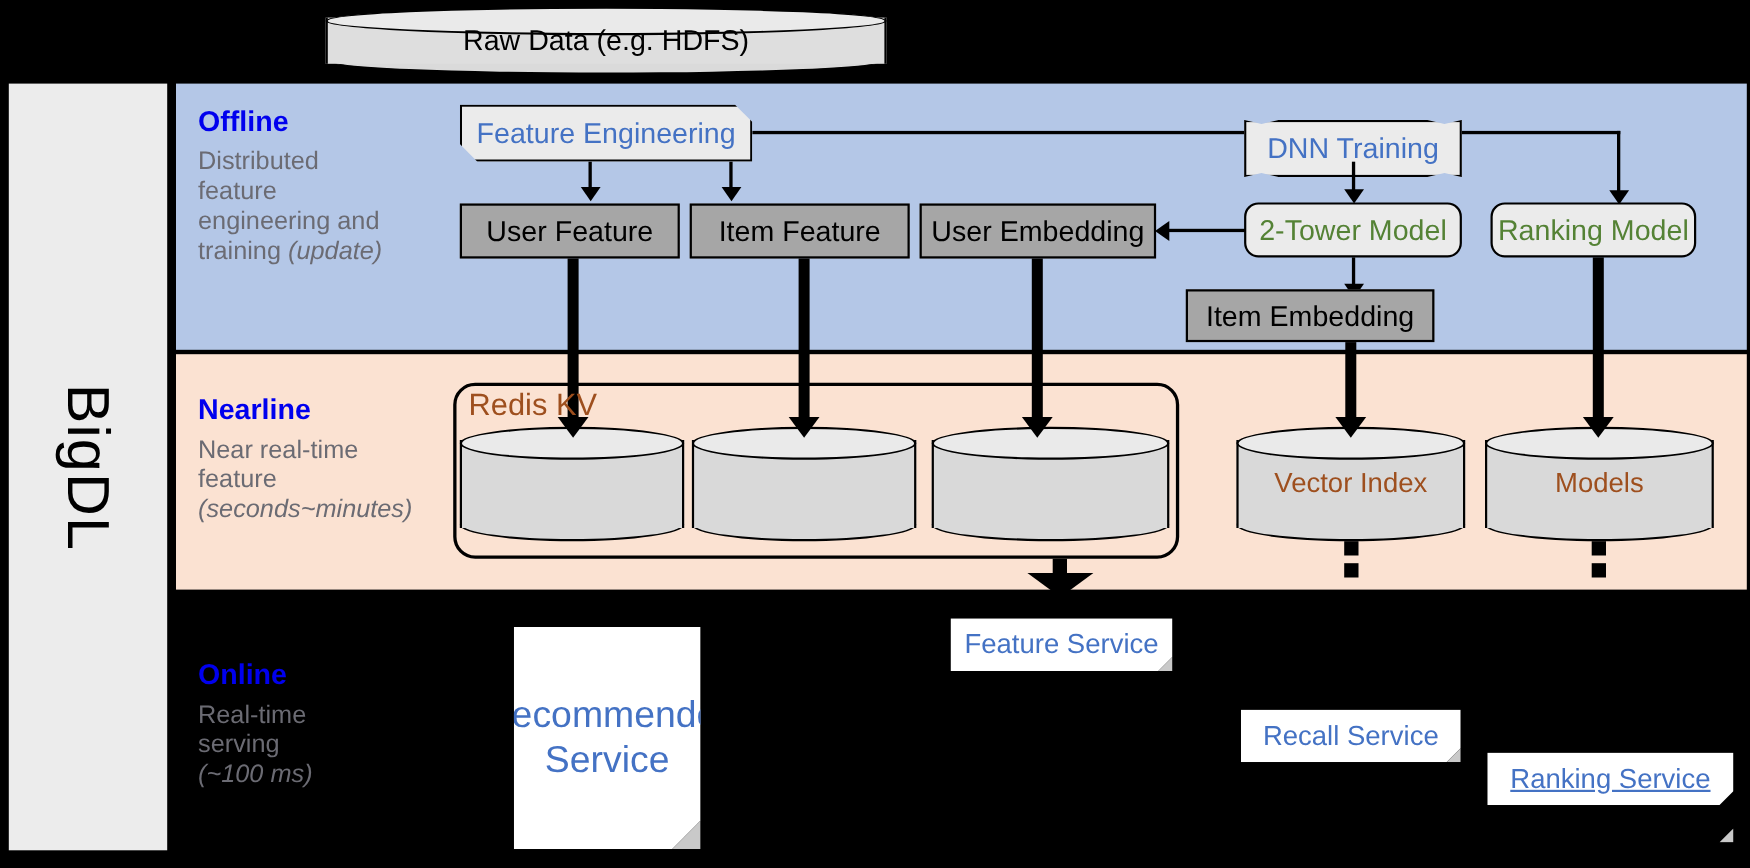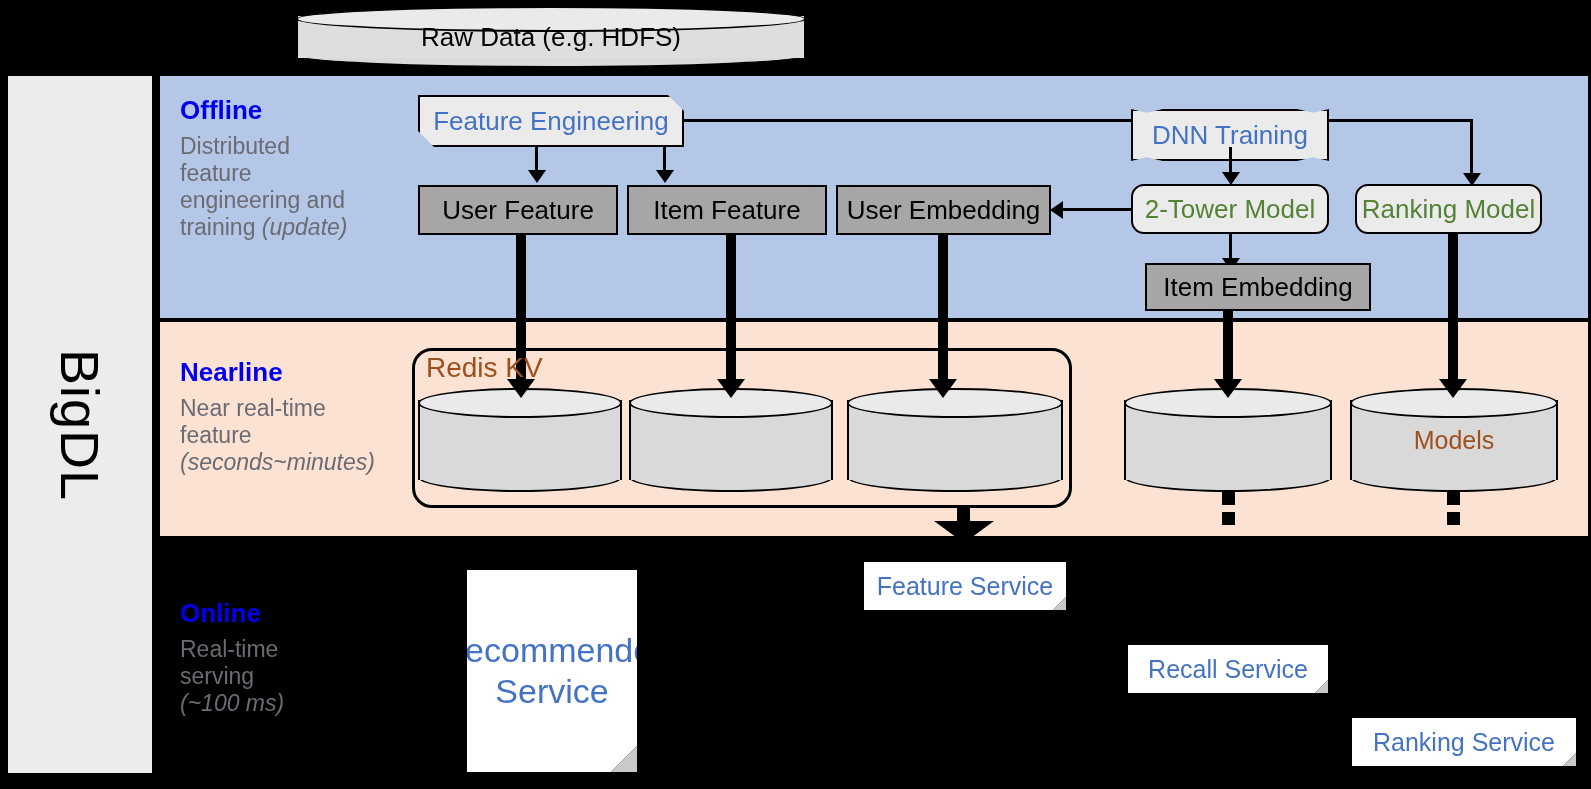--- a/index.html
+++ b/index.html
@@ -162,21 +162,21 @@
   <div class="abs hline" style="left:1062px;top:208px;width:70px;height:3px;"></div>
   <div class="abs arrowleft" style="left:1050px;top:201px;"></div>
 
   <div class="abs procbox rnd green-t" style="left:1355px;top:184px;width:187px;height:50px;">
     <span>Ranking Model</span>
   </div>
 
   <div class="abs vline" style="left:1229px;top:234px;width:3px;height:27px;"></div>
   <div class="abs arrowdown" style="left:1222px;top:258px;"></div>
 
-  <div class="abs graybox" style="left:1145px;top:263px;width:226px;height:48px;">
+  <div class="abs graybox" style="left:1078px;top:263px;width:226px;height:48px;">
     <span>Item Embedding</span>
   </div>
 
   <div class="abs" id="band-nearline"></div>
   <div class="abs band-txt" style="left:180px;top:357px;width:235px;">
     <div class="band-title">Nearline</div>
     <div class="band-sub">
       <span>Near real-time</span><br>
       <span>feature</span><br>
       <i>(seconds~minutes)</i>
@@ -199,20 +199,21 @@
   <div class="cyl" style="left:847px;top:388px;width:216px;height:104px;">
     <div class="bot"></div>
     <div class="body"></div>
     <div class="top"></div>
   </div>
 
   <div class="cyl" style="left:1124px;top:388px;width:208px;height:104px;">
     <div class="bot"></div>
     <div class="body"></div>
     <div class="top"></div>
+    <div class="lbl">Vector Index</div>
   </div>
 
   <div class="cyl" style="left:1350px;top:388px;width:208px;height:104px;">
     <div class="bot"></div>
     <div class="body"></div>
     <div class="top"></div>
     <div class="lbl">Models</div>
   </div>
 
   <div class="abs vline" style="left:516px;top:235px;width:10px;height:151px;"></div>
@@ -257,18 +258,18 @@
   <div class="abs svc svc-fold" style="left:864px;top:562px;width:202px;height:48px;">
     <span>Feature Service</span>
   </div>
   <div class="abs fold-tri" style="left:1053px;top:597px;"></div>
 
   <div class="abs svc svc-fold" style="left:1128px;top:645px;width:200px;height:48px;">
     <span>Recall Service</span>
   </div>
   <div class="abs fold-tri" style="left:1315px;top:680px;"></div>
 
-  <div class="abs svc svc-fold" style="left:1352px;top:718px;width:224px;height:48px;">
+  <div class="abs svc svc-fold" style="left:1352px;top:684px;width:224px;height:48px;text-decoration:underline;">
     <span>Ranking Service</span>
   </div>
   <div class="abs fold-tri" style="left:1563px;top:753px;"></div>
 
 </div>
 
 </body></html>

